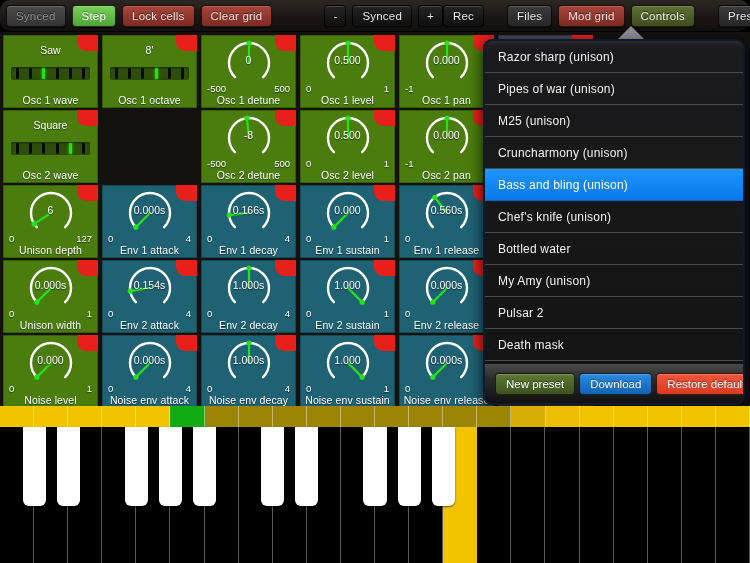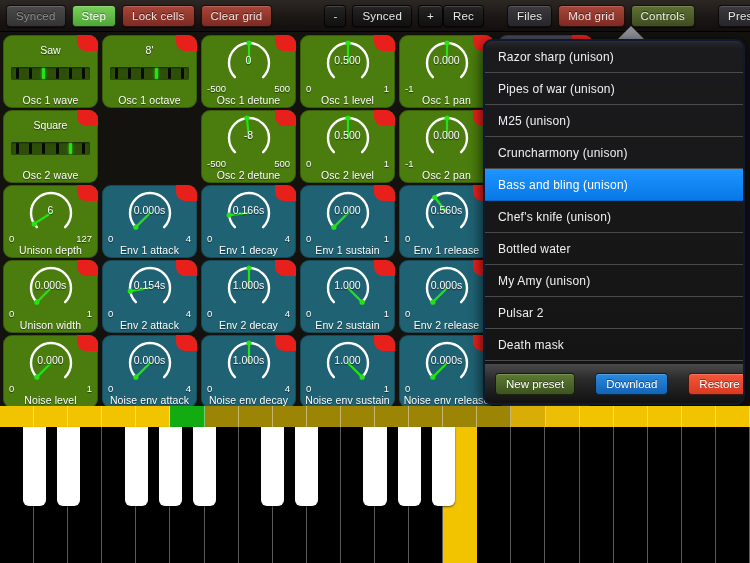--- a/index.html
+++ b/index.html
@@ -4,21 +4,21 @@
 <style>
   * { box-sizing: border-box; margin:0; padding:0; }
   html,body { width:750px; height:563px; overflow:hidden; background:#000; }
   body { font-family:"Liberation Sans", sans-serif; }
 
   
   #toolbar{
     position:absolute; left:0; top:0; width:750px; height:32px;
     background:linear-gradient(#2d2724,#1c1715 55%,#120f0e);
     border-bottom:1px solid #000;
-    display:flex; align-items:center;
+    display:flex; align-items:center;border-radius:11px;
   }
   .tb-btn{
     height:22px; border-radius:4px; padding:0 9px;
     display:flex; align-items:center; justify-content:center;
     font-size:11.5px; color:#e9e9e9; white-space:nowrap;
     border:1px solid rgba(0,0,0,.75);
     box-shadow:inset 0 1px 0 rgba(255,255,255,.16), 0 1px 1px rgba(0,0,0,.6);
     text-shadow:0 -1px 0 rgba(0,0,0,.6);
     letter-spacing:.2px;
   }
@@ -32,21 +32,21 @@
   #tb-left { display:flex; align-items:center; gap:6px; padding-left:6px; }
   #tb-mid  { display:flex; align-items:center; gap:6px; margin-left:52px;}
   #tb-right{ display:flex; align-items:center; gap:6px; margin-left:auto; padding-right:6px;}
 
   
   #grid{
     position:absolute; left:0; top:32px; width:750px; height:374px;
     background:#14120f;
   }
   .cell{
-    position:absolute; border-radius:9px; overflow:hidden;
+    position:absolute; border-radius:1px; overflow:hidden;
     box-shadow:inset 0 0 0 1px rgba(0,0,0,.25);
   }
   .c-green { background:#4a7d0d; }
   .c-teal  { background:#1f6273; }
   .c-brown { background:#7a3a1c; }
   .c-slate { background:#4a4a5c; }
 
   .modflag{
     position:absolute; right:0; top:0; width:21px; height:16px;
     background:#e8201b;
@@ -105,21 +105,21 @@
      background:linear-gradient(#2c2c2e,#232325 3px,#1b1b1d 8px,#141414); }
   .p-item{
     height:32px; display:flex; align-items:center; padding-left:13px;
     font-size:12px; color:#f0f0f0; letter-spacing:.2px;
     border-bottom:1px solid #4a4a4a;
   }
   .p-item.sel{ background:linear-gradient(#1e95ff,#0878e8); color:#fff; border-bottom-color:#0a64c4;}
   #preset-actions{
     position:absolute; left:0; right:0; bottom:0; height:39px;
     background:linear-gradient(#4a4a4a,#2a2a2a 40%,#111);
-    display:flex; align-items:center; gap:20px; padding:0 10px;
+    display:flex; align-items:center; gap:4px; padding:0 10px;
   }
   .pa-btn{
     height:22px; border-radius:4px; padding:0 10px; font-size:11.5px;
     display:flex; align-items:center; justify-content:center; color:#fff;
     border:1px solid rgba(0,0,0,.7);
     box-shadow:inset 0 1px 0 rgba(255,255,255,.2);
     text-shadow:0 -1px 0 rgba(0,0,0,.45); white-space:nowrap;
   }
   .pa-new  { background:linear-gradient(#5d7a33,#3d5320); }
   .pa-dl   { background:linear-gradient(#2a8ae0,#1363b4); }

